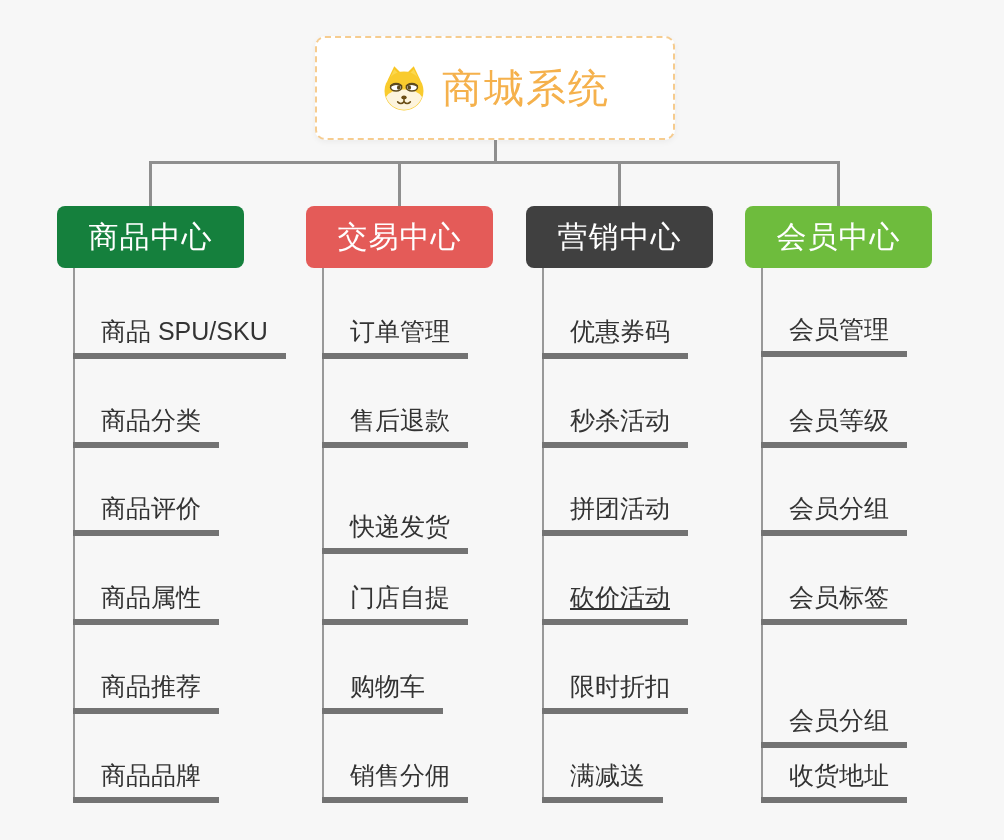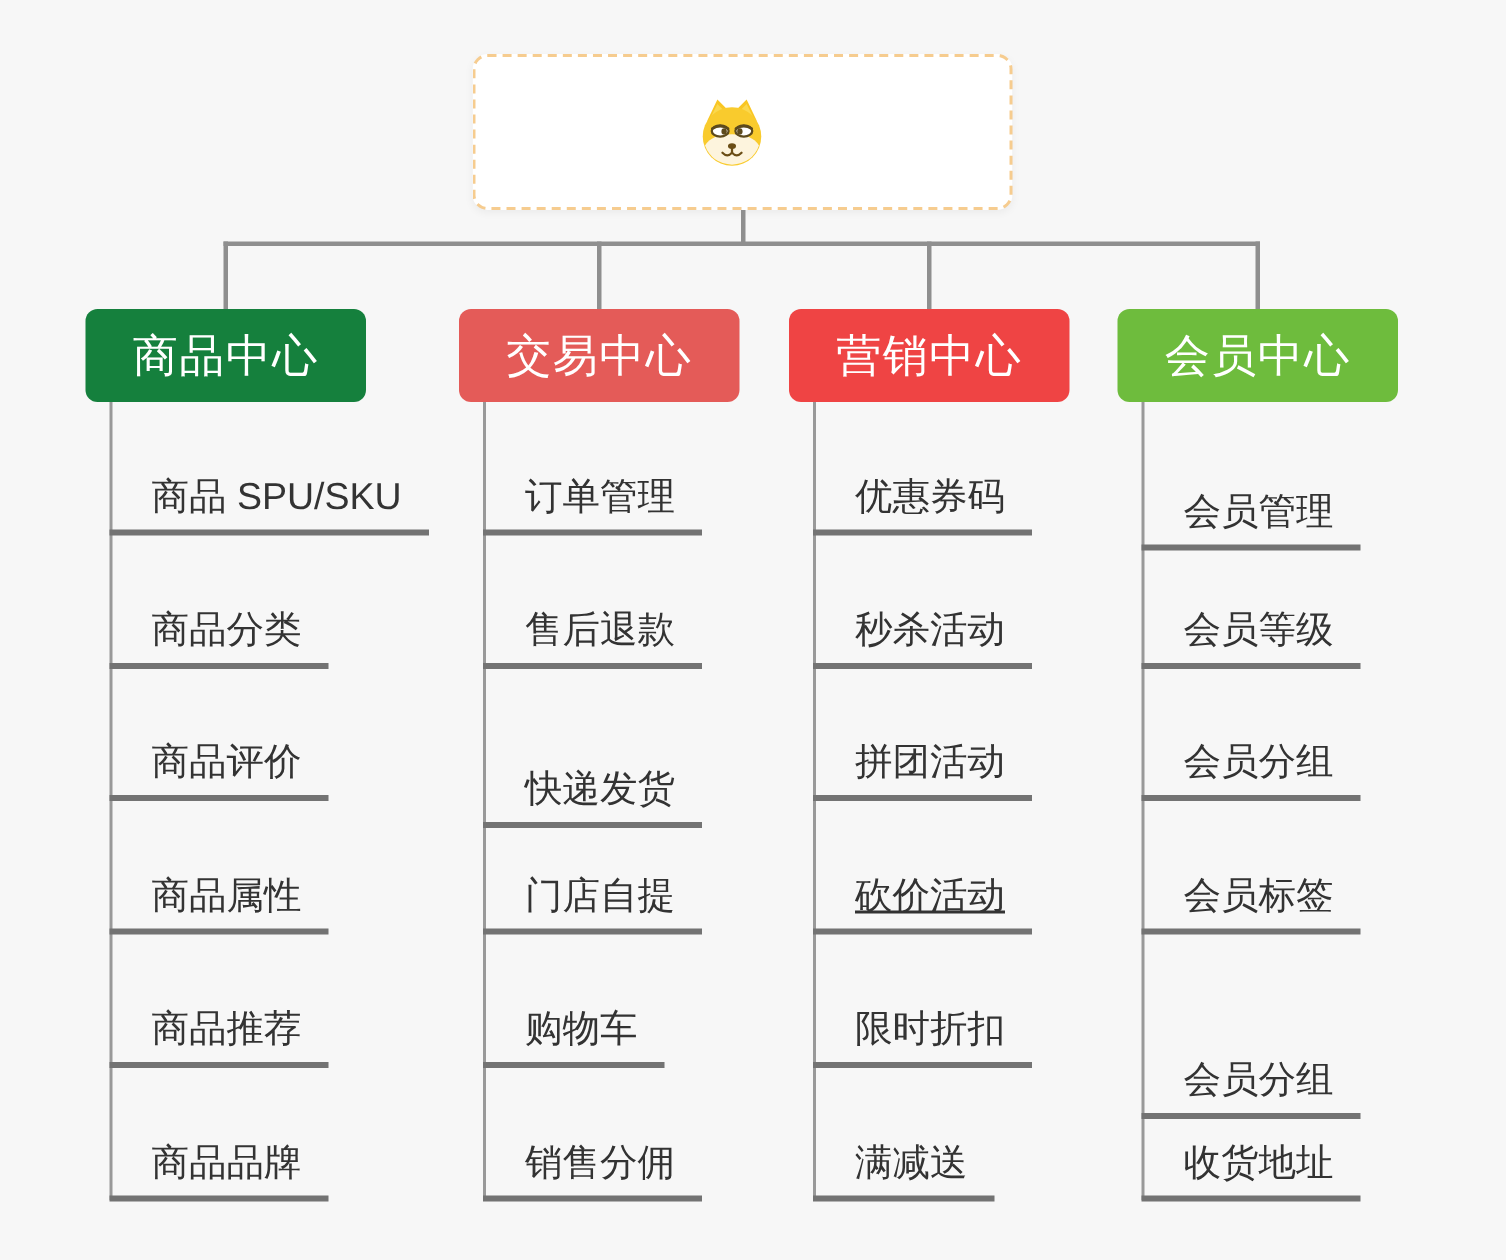--- a/index.html
+++ b/index.html
@@ -60,21 +60,21 @@
     font-size: 30px;
     letter-spacing: 1px;
     white-space: nowrap;
   }
 
   
   .leaf {
     position: absolute;
     display: inline-block;
     padding: 0 18px 9px 28px;
-    border-bottom: 4px solid #737373;
+    border-bottom: 6px solid #737373;
     font-size: 25px;
     line-height: 26px;
     color: #333333;
     white-space: nowrap;
     cursor: pointer;
   }
 </style>
 </head>
 <body>
 
@@ -100,20 +100,21 @@
           <ellipse cx="42.5" cy="31" rx="7.5" ry="5" fill="#ffffff" stroke="#5d4a1d" stroke-width="2"></ellipse>
           <path d="M35.5 29 Q42.5 24.5 49.5 29" fill="none" stroke="#5d4a1d" stroke-width="2.4" stroke-linecap="round"></path>
           <ellipse cx="39" cy="31.5" rx="2.4" ry="2.8" fill="#5d4a1d"></ellipse>
         </g>
 
         <ellipse cx="32" cy="44.5" rx="3.6" ry="2.6" fill="#6b4e16"></ellipse>
         <path d="M32 46.5 L32 50.5" stroke="#6b4e16" stroke-width="2" stroke-linecap="round"></path>
         <path d="M23.5 50.5 Q27.8 55 32 50.5 Q36.2 55 40.5 50.5" fill="none" stroke="#6b4e16" stroke-width="2" stroke-linecap="round"></path>
       </svg>
     </span>
+    <span class="root-label">商城系统</span>
   </div>
 
   <div id="connectors">
       <div class="vline" style="left: 493.5px; top: 140px; height: 24px;"></div>
       <div class="hline" style="left: 149px; top: 161px; width: 691px;"></div>
       <div class="vline" style="left: 149px; top: 161px; height: 45px;"></div>
       <div class="vline" style="left: 398px; top: 161px; height: 45px;"></div>
       <div class="vline" style="left: 618px; top: 161px; height: 45px;"></div>
       <div class="vline" style="left: 837px; top: 161px; height: 45px;"></div>
     </div>
@@ -131,35 +132,35 @@
       <div class="cnode" style="left: 306px; background: rgb(228, 91, 88);">
         <span>交易中心</span>
       </div>
       <div class="vline thin" style="left: 322px; top: 268px; height: 532px;"></div>
       <div class="leaf" style="left: 322px; top: 318px;">订单管理</div>
       <div class="leaf" style="left: 322px; top: 406.7px;">售后退款</div>
       <div class="leaf" style="left: 322px; top: 495.4px; margin-top: 18px;">快递发货</div>
       <div class="leaf" style="left: 322px; top: 584.1px;">门店自提</div>
       <div class="leaf" style="left: 322px; top: 672.8px;">购物车</div>
       <div class="leaf" style="left: 322px; top: 761.5px;">销售分佣</div>
-      <div class="cnode" style="left: 526px; background: #ef4444;">
+      <div class="cnode" style="left: 526px; background: #404040;">
         <span>营销中心</span>
       </div>
       <div class="vline thin" style="left: 542px; top: 268px; height: 532px;"></div>
       <div class="leaf" style="left: 542px; top: 318px;">优惠券码</div>
       <div class="leaf" style="left: 542px; top: 406.7px;">秒杀活动</div>
       <div class="leaf" style="left: 542px; top: 495.4px;">拼团活动</div>
       <div class="leaf" style="left: 542px; top: 584.1px; text-decoration: underline;">砍价活动</div>
       <div class="leaf" style="left: 542px; top: 672.8px;">限时折扣</div>
       <div class="leaf" style="left: 542px; top: 761.5px;">满减送</div>
       <div class="cnode" style="left: 745px; background: rgb(110, 188, 61);">
         <span>会员中心</span>
       </div>
       <div class="vline thin" style="left: 761px; top: 268px; height: 532px;"></div>
-      <div class="leaf" style="left: 761px; top: 328px;">会员管理</div>
+      <div class="leaf" style="left: 761px; top: 316px;">会员管理</div>
       <div class="leaf" style="left: 761px; top: 406.7px;">会员等级</div>
       <div class="leaf" style="left: 761px; top: 495.4px;">会员分组</div>
       <div class="leaf" style="left: 761px; top: 584.1px;">会员标签</div>
       <div class="leaf" style="left: 761px; top: 707px;">会员分组</div>
       <div class="leaf" style="left: 761px; top: 761.5px;">收货地址</div>
     </div>
 
 </div>
 
 </body></html>

